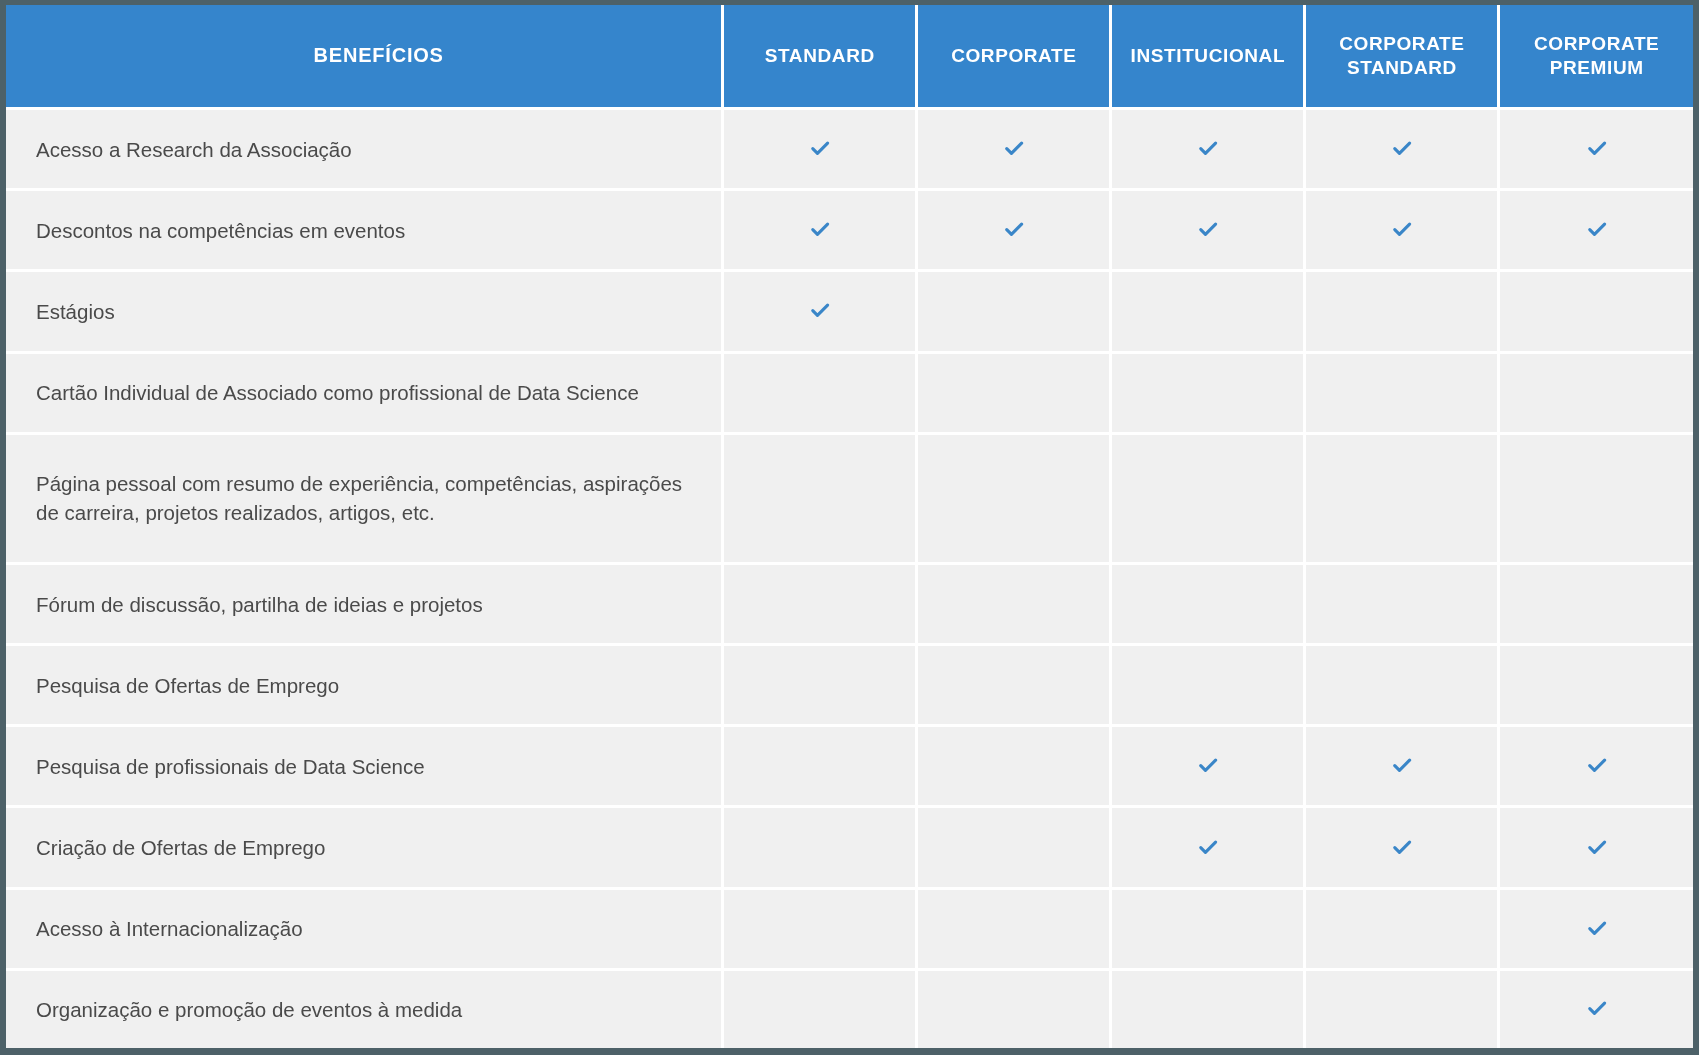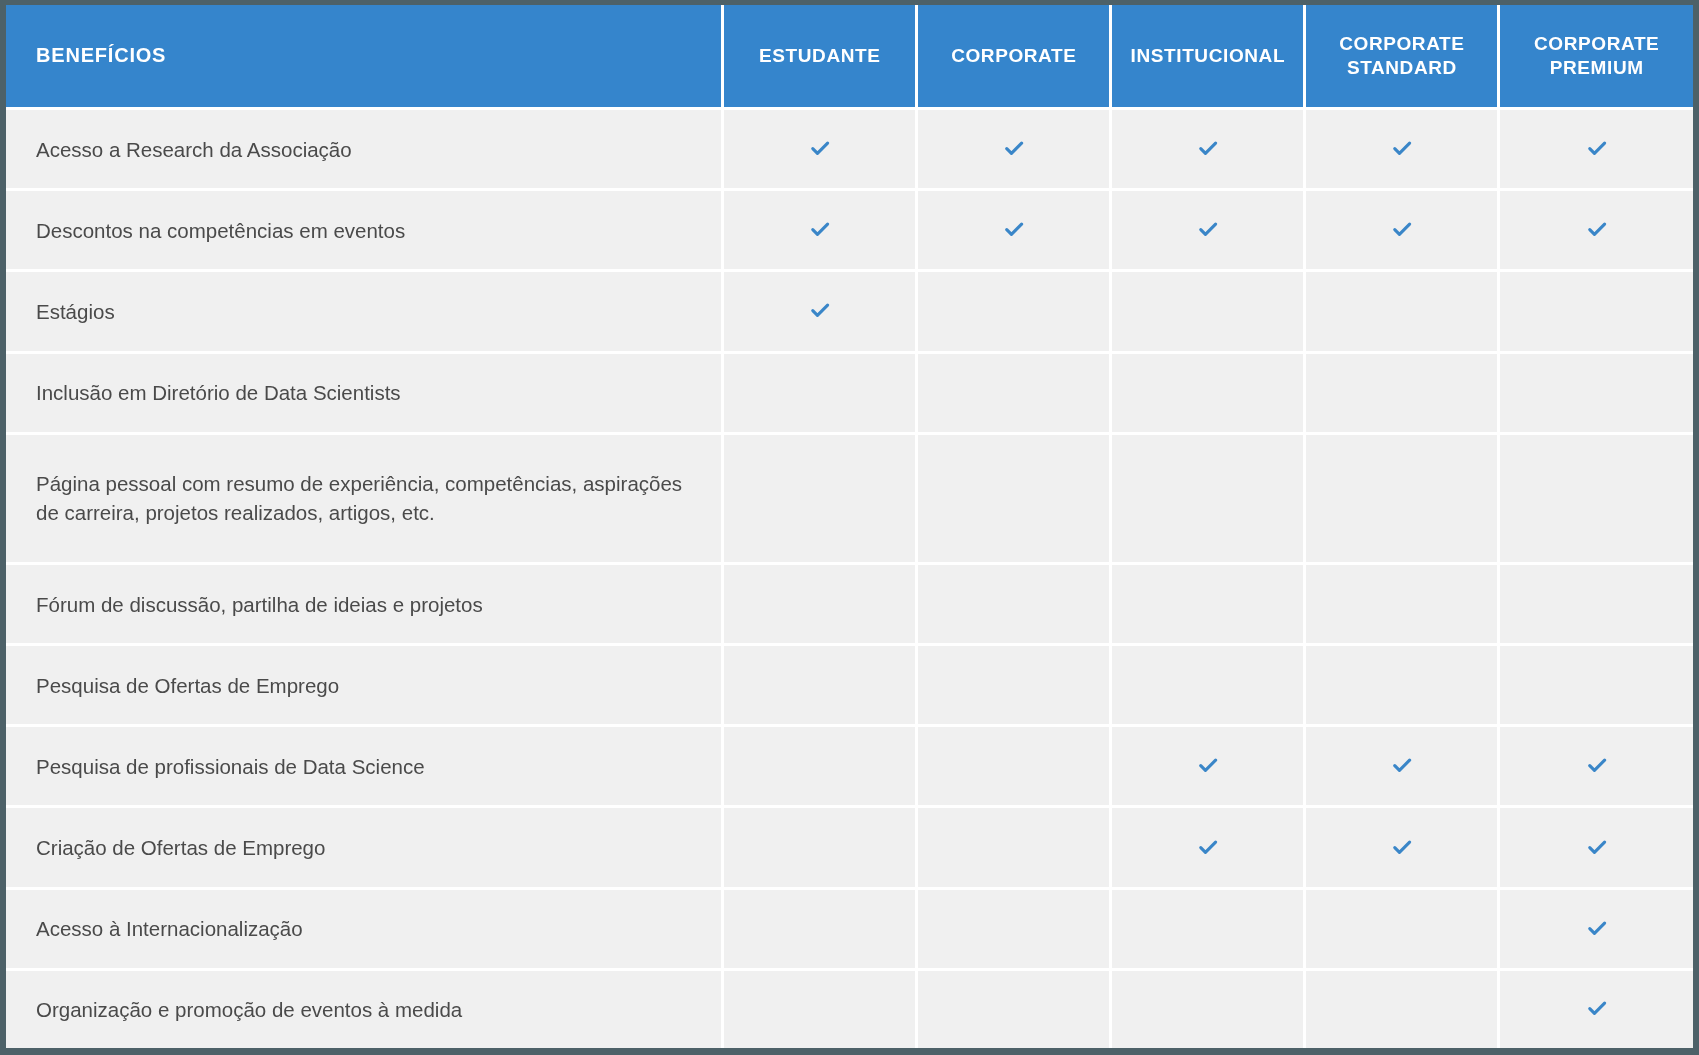--- a/index.html
+++ b/index.html
@@ -42,21 +42,21 @@
     font-size: 19px;
     letter-spacing: 0.6px;
     line-height: 1.28;
     vertical-align: middle;
     border: 0;
     border-bottom: 3px solid #ffffff;
     padding: 0;
     height: 102px;
   }
   thead th.col-benefits {
-    text-align: left;
+    text-align: center;
     padding-left: 30px;
     font-size: 20px;
     letter-spacing: 0.8px;
     border-right: 3px solid #ffffff;
   }
   thead th.plan-col {
     text-align: center;
     border-left: 3px solid #ffffff;
     padding: 0 6px;
   }
@@ -110,21 +110,21 @@
       <col class="c-benefits">
       <col class="c-plan">
       <col class="c-plan">
       <col class="c-plan">
       <col class="c-plan">
       <col class="c-plan">
     </colgroup>
     <thead>
       <tr>
         <th class="col-benefits">BENEFÍCIOS</th>
-        <th class="plan-col">ESTUDANTE</th>
+        <th class="plan-col">STANDARD</th>
         <th class="plan-col">CORPORATE</th>
         <th class="plan-col">INSTITUCIONAL</th>
         <th class="plan-col">CORPORATE STANDARD</th>
         <th class="plan-col">CORPORATE PREMIUM</th>
       </tr>
     </thead>
     <tbody id="table-body">
         <tr>
           <td class="benefit-cell">Acesso a Research da Associação</td>
           <td class="plan-cell"><span class="check-icon"><svg viewBox="0 0 24 24" aria-hidden="true">
@@ -165,21 +165,21 @@
           <td class="benefit-cell">Estágios</td>
           <td class="plan-cell"><span class="check-icon"><svg viewBox="0 0 24 24" aria-hidden="true">
                 <path d="M20.3 5.6 L9.2 16.8 L4.1 11.6" fill="none" stroke="#3a86c8" stroke-width="3.4" stroke-linecap="round" stroke-linejoin="round"></path>
               </svg></span></td>
           <td class="plan-cell"><span class="check-empty"></span></td>
           <td class="plan-cell"><span class="check-empty"></span></td>
           <td class="plan-cell"><span class="check-empty"></span></td>
           <td class="plan-cell"><span class="check-empty"></span></td>
         </tr>
         <tr>
-          <td class="benefit-cell">Inclusão em Diretório de Data Scientists</td>
+          <td class="benefit-cell">Cartão Individual de Associado como profissional de Data Science</td>
           <td class="plan-cell"><span class="check-empty"></span></td>
           <td class="plan-cell"><span class="check-empty"></span></td>
           <td class="plan-cell"><span class="check-empty"></span></td>
           <td class="plan-cell"><span class="check-empty"></span></td>
           <td class="plan-cell"><span class="check-empty"></span></td>
         </tr>
         <tr>
           <td class="benefit-cell">Página pessoal com resumo de experiência, competências, aspirações de carreira, projetos realizados, artigos, etc.</td>
           <td class="plan-cell"><span class="check-empty"></span></td>
           <td class="plan-cell"><span class="check-empty"></span></td>

